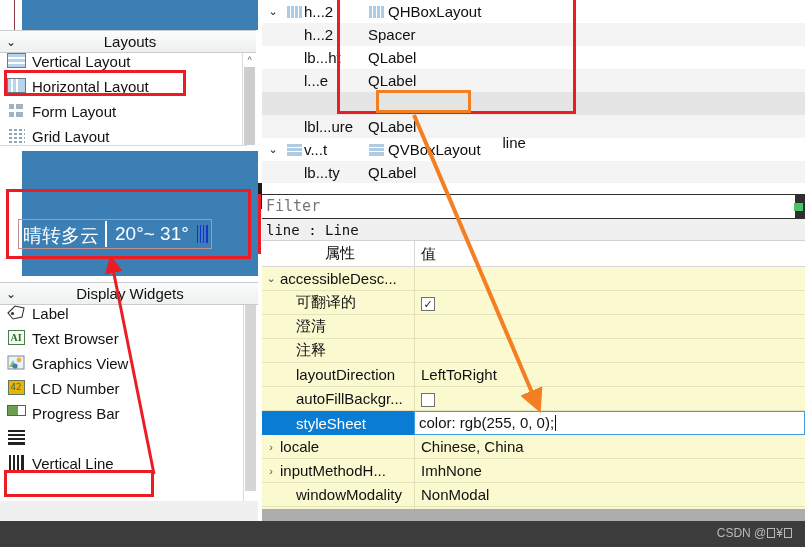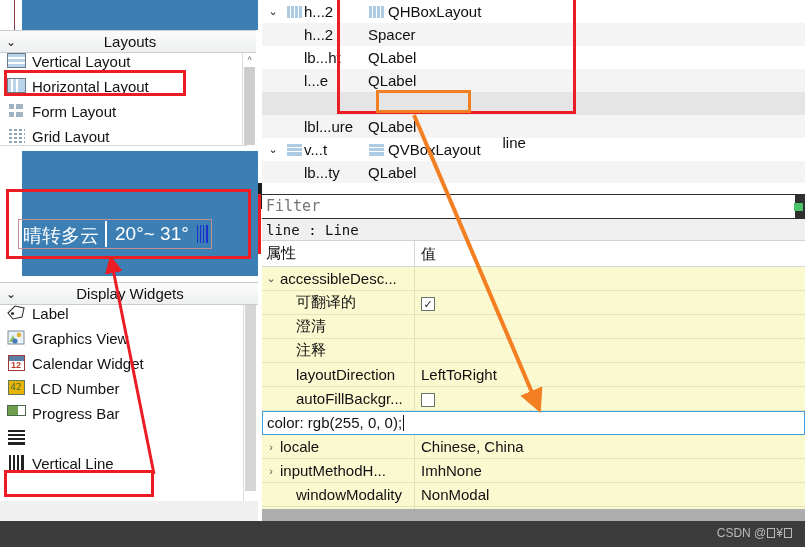--- a/index.html
+++ b/index.html
@@ -172,21 +172,21 @@
     position:absolute; left:0; top:36px; width:543px; height:22px;
     background:#f0f0f0; border-bottom:1px solid #d2d2d2;
     font-family:"DejaVu Sans Mono", monospace; font-size:14px; color:#111;
     padding-left:4px; line-height:22px;
   }
   .ptable { position:absolute; left:0; top:58px; width:543px; }
   .ph {
     display:flex; height:26px; align-items:center; background:#ffffff;
     border-bottom:1px solid #d7d7d7; font-size:15px; color:#111;
   }
-  .ph .c1 { width:152px; flex:0 0 152px; padding-left:4px; }
+  .ph .c1 { width:152px; flex:0 0 152px; padding-left:4px;text-align:center; }
   .ph .c2 { flex:1; padding-left:6px; border-left:1px solid #d7d7d7; height:26px; line-height:26px;}
   .pr {
     display:flex; height:24px; align-items:center;
     background:#fbf9d0; border-bottom:1px solid #e6e4bd;
     font-size:15px; color:#111;
   }
   .pr .c1 { width:152px; flex:0 0 152px; display:flex; align-items:center; height:24px; }
   .pr .c1 .arw { width:18px; flex:0 0 18px; text-align:center; font-size:11px; color:#555; }
   .pr .c1 .pnm { white-space:nowrap; overflow:hidden; }
   .pr .c1.indent .pnm { padding-left:16px; }
@@ -315,40 +315,37 @@
         <span class="ic">
           <svg class="ico ico-label" viewBox="0 0 18 15">
             <polygon points="1,8 8,1 17,3 15,12 6,14" fill="#fdfdfd" stroke="#333" stroke-width="1.1"></polygon>
             <circle cx="5.5" cy="8.5" r="1.6" fill="#333"></circle>
           </svg>
         </span>
         <span class="tx">Label</span>
       </div>
       <div class="wrow">
         <span class="ic">
+            <span class="ico ico-tb">AI</span>
+          </span>
+        <span class="tx">Text Browser</span>
+      </div>
+      <div class="wrow">
+        <span class="ic">
           <svg class="ico" width="18" height="15" viewBox="0 0 18 15">
             <rect x="1" y="1" width="16" height="13" fill="#eaf2fa" stroke="#7a8a99"></rect>
             <polygon points="2,12 6,5 9,12" fill="#8fbf6b"></polygon>
             <circle cx="12" cy="5" r="2.4" fill="#e0b63e"></circle>
             <circle cx="8" cy="11" r="2.6" fill="#4a79b8"></circle>
           </svg>
         </span>
         <span class="tx">Graphics View</span>
       </div>
       <div class="wrow">
         <span class="ic">
-          <span class="ico ico-cal">
-              <span class="cb" style="display:block"></span>
-              <span class="cn" style="display:block">12</span>
-            </span>
-        </span>
-        <span class="tx">Calendar Widget</span>
-      </div>
-      <div class="wrow">
-        <span class="ic">
             <span class="ico ico-lcd">42</span>
           </span>
         <span class="tx">LCD Number</span>
       </div>
       <div class="wrow">
         <span class="ic">
             <span class="ico ico-pb"></span>
           </span>
         <span class="tx">Progress Bar</span>
       </div>
@@ -499,20 +496,24 @@
         <span class="c1 indent">
           <span class="arw"></span>
           <span class="pnm">autoFillBackgr...</span>
         </span>
         <span class="c2">
           <span class="cbox"></span>
         </span>
       </div>
 
       <div class="pr selected" style="border-bottom:none;">
+        <span class="c1 indent">
+          <span class="arw"></span>
+          <span class="pnm">styleSheet</span>
+        </span>
         <span class="edit-cell">
           <span class="edit-inner"><span>color: rgb(255, 0, 0);</span><span class="caret"></span></span>
         </span>
       </div>
 
       <div class="pr">
         <span class="c1">
           <span class="arw">›</span>
           <span class="pnm">locale</span>
         </span>

